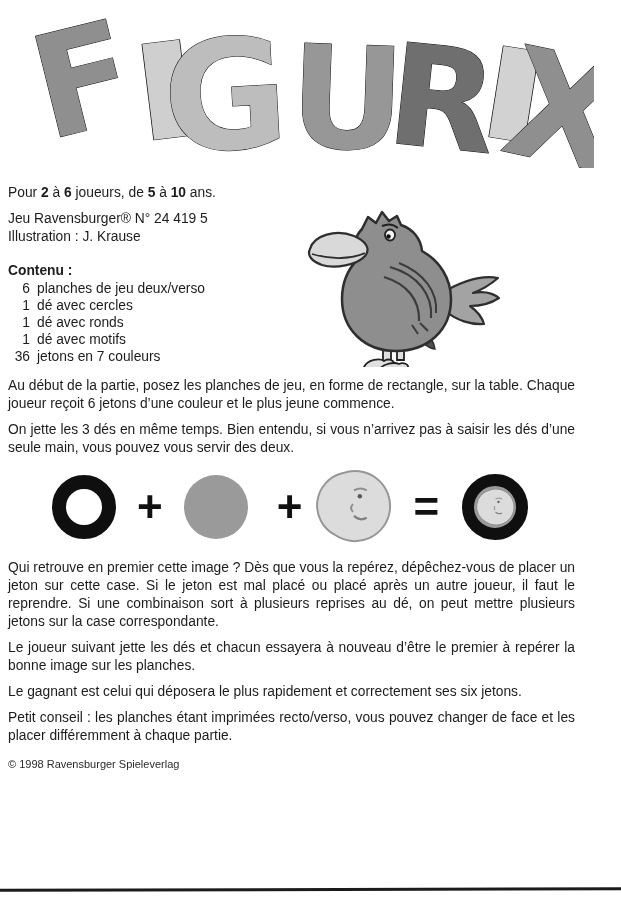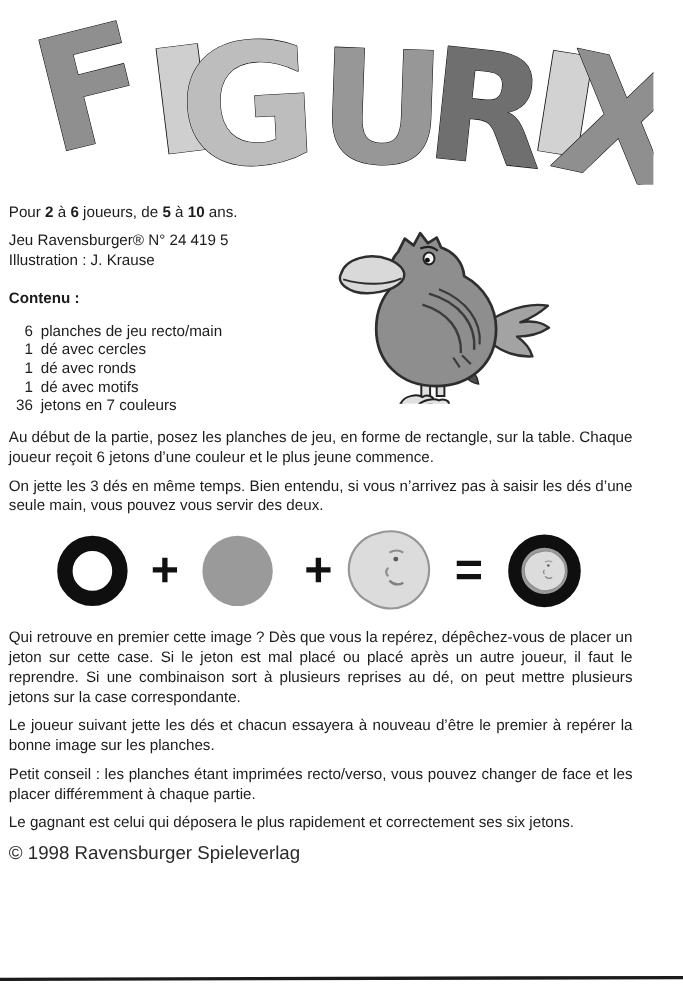--- a/index.html
+++ b/index.html
@@ -25,21 +25,21 @@
   }
   
   .content { margin:14px 46px 0 8px; font-size:13.8px; line-height:18px; }
   .content p { margin:0 0 8px 0; }
   .content p.just { text-align:justify; }
   b { font-weight:bold; }
 
   .meta-block { margin-bottom:16px; }
   .meta-block div { line-height:18px; }
 
-  .contenu-heading { font-weight:bold; margin:0 0 12px 0; line-height:18px; }
+  .contenu-heading { font-weight:bold; margin:0 0 0 0; line-height:18px; }
   .contenu-list { margin:0 0 12px 0; }
   .contenu-row { display:flex; line-height:17px; }
   .contenu-qty { width:22px; text-align:right; flex:0 0 22px; }
   .contenu-label { padding-left:7px; }
 
   
   .crow { position:absolute; left:300px; top:207px; width:205px; height:160px; }
 
   
   .equation { display:flex; align-items:center; height:84px; margin:8px 0 10px 0; }
@@ -59,21 +59,21 @@
   .op-equals { margin-left:21px; }
   .sym-combined {
     width:66px; height:66px; border-radius:50%;
     border:12px solid #0f0f0f; background:#9b9b9b;
     box-sizing:border-box; margin-left:23px; flex:0 0 auto;
     display:flex; align-items:center; justify-content:center;
   }
   .sym-combined svg { width:40px; height:41px; }
 
   
-  .copyright { font-size:17px; color:#2a2a2a; margin-top:12px; line-height:14px; }
+  .copyright { font-size:11px; color:#2a2a2a; margin-top:12px; line-height:14px; }
   .scan-edge {
     position:absolute; left:0; right:0; top:888px; height:3px;
     background:#1b1b1b; transform:rotate(-0.15deg);
   }
 </style>
 </head>
 <body>
 
 <div class="page">
 
@@ -122,21 +122,21 @@
 
     <div class="meta-block">
       <div>Jeu Ravensburger® N° 24 419 5</div>
       <div>Illustration : J. Krause</div>
     </div>
 
     <div class="contenu-heading">Contenu :</div>
     <div class="contenu-list">
       <div class="contenu-row">
         <span class="contenu-qty">6</span>
-        <span class="contenu-label">planches de jeu recto/main</span>
+        <span class="contenu-label">planches de jeu deux/verso</span>
       </div>
       <div class="contenu-row">
         <span class="contenu-qty">1</span>
         <span class="contenu-label">dé avec cercles</span>
       </div>
       <div class="contenu-row">
         <span class="contenu-qty">1</span>
         <span class="contenu-label">dé avec ronds</span>
       </div>
       <div class="contenu-row">
@@ -171,20 +171,20 @@
           <path d="M41,24 Q48,20 54,24" fill="none" stroke="#8f8f8f" stroke-width="2"></path>
           <circle cx="47" cy="30" r="2.3" fill="#5a5a5a"></circle>
           <path d="M40,38 Q36,42 40,46" fill="none" stroke="#8f8f8f" stroke-width="2"></path>
           <path d="M41,50 Q47,56 54,52" fill="none" stroke="#7f7f7f" stroke-width="2.2"></path>
         </svg>
       </div>
     </div>
 
     <p class="just">Qui retrouve en premier cette image ? Dès que vous la repérez, dépêchez-vous de placer un jeton sur cette case. Si le jeton est mal placé ou placé après un autre joueur, il faut le reprendre. Si une combinaison sort à plusieurs reprises au dé, on peut mettre plusieurs jetons sur la case correspondante.</p>
     <p class="just">Le joueur suivant jette les dés et chacun essayera à nouveau d’être le premier à repérer la bonne image sur les planches.</p>
+    <p class="just">Le gagnant est celui qui déposera le plus rapidement et correctement ses six jetons.</p>
     <p class="just">Petit conseil : les planches étant imprimées recto/verso, vous pouvez changer de face et les placer différemment à chaque partie.</p>
-    <p class="just">Le gagnant est celui qui déposera le plus rapidement et correctement ses six jetons.</p>
 
     <div class="copyright">© 1998 Ravensburger Spieleverlag</div>
   </div>
 
   <div class="scan-edge"></div>
 </div>
 
 </body></html>

